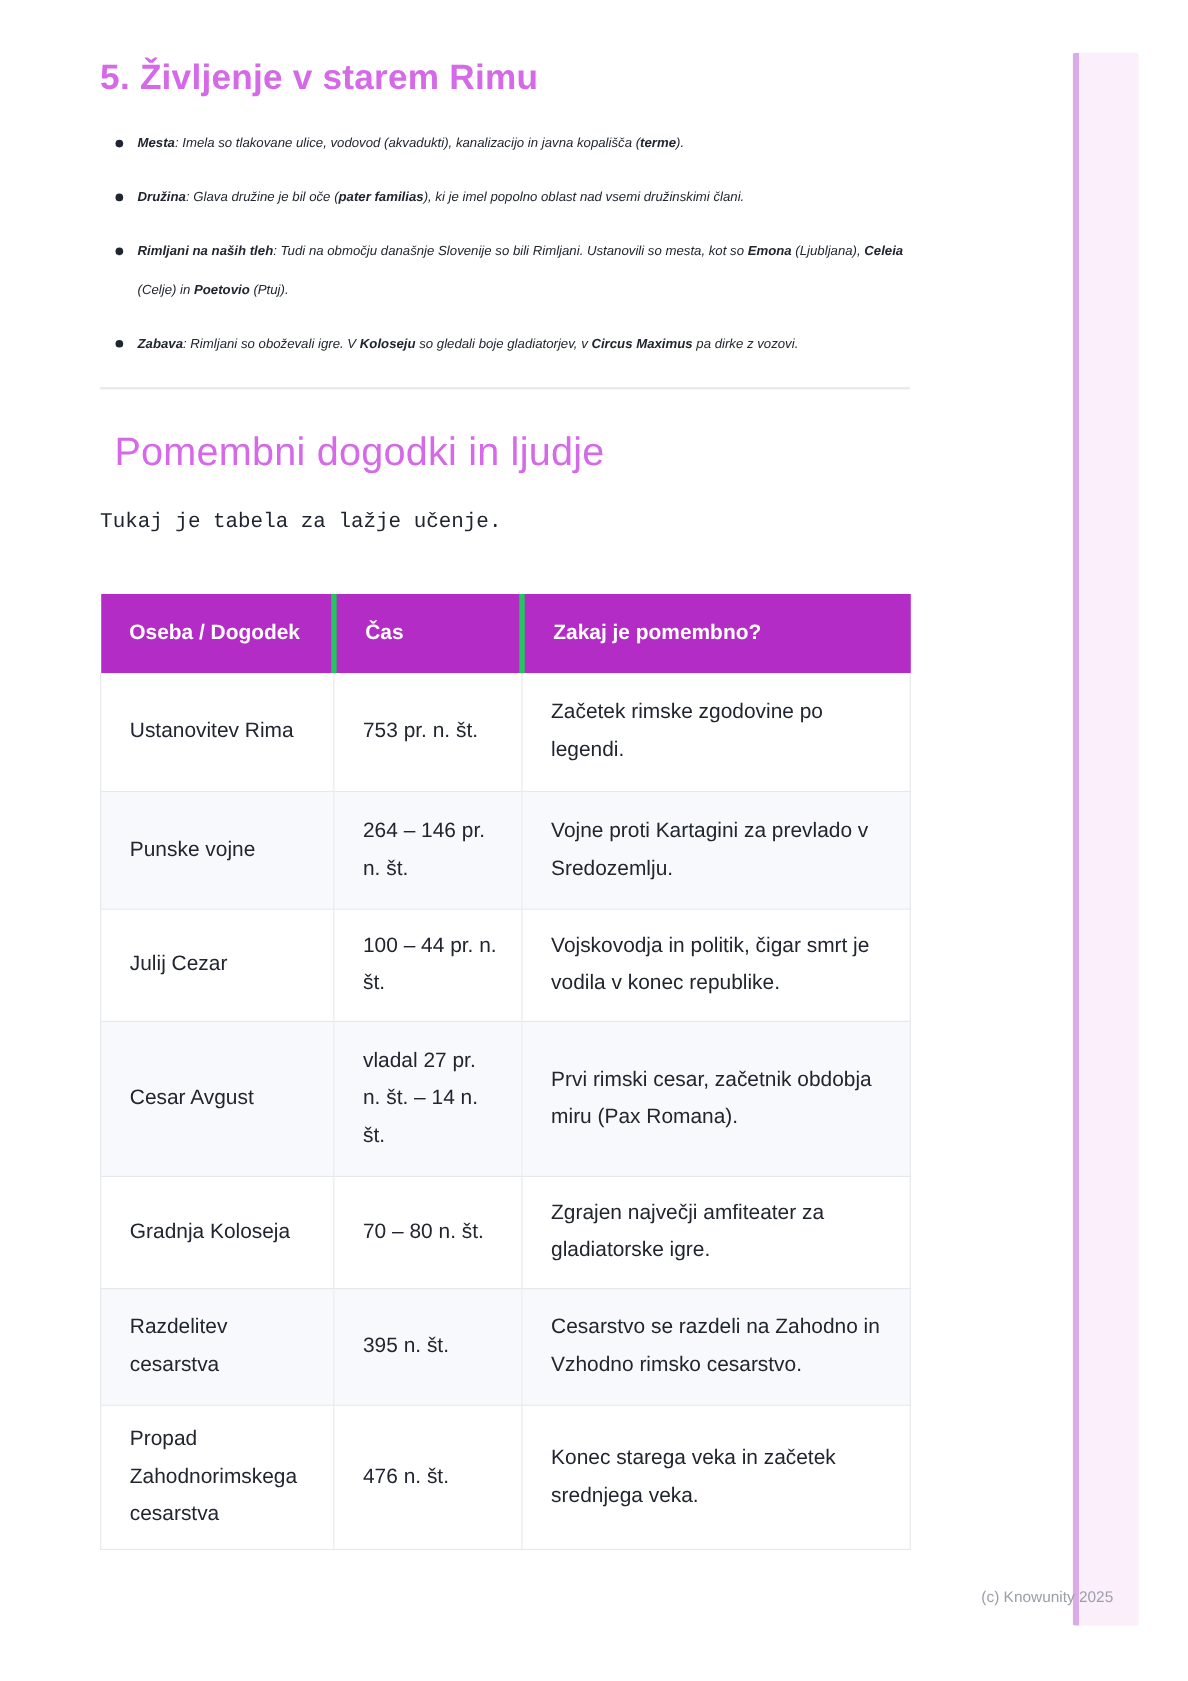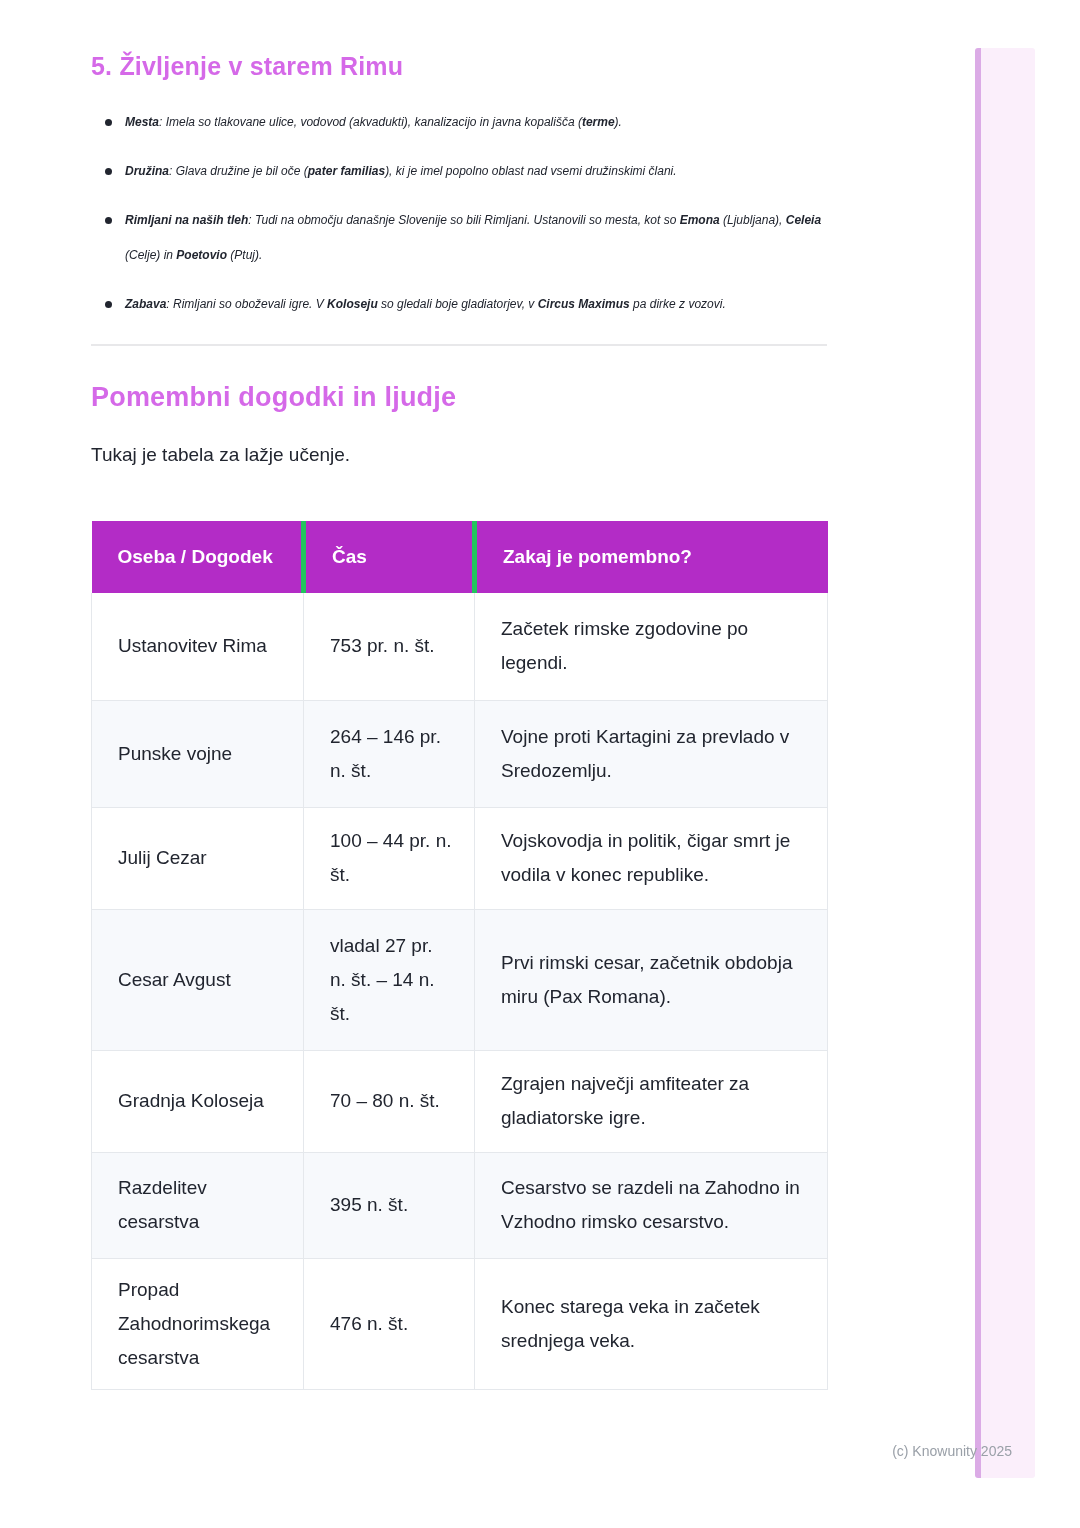--- a/index.html
+++ b/index.html
@@ -27,21 +27,21 @@
 
   .content {
     position: absolute;
     left: 91px;
     top: 0;
     width: 736px;
   }
 
   h1.section-title {
     margin-top: 52px;
-    font-size: 25px;
+    font-size: 32px;
     font-weight: 700;
     color: var(--heading-pink, #d569e8);
     letter-spacing: 0.2px;
   }
 
   ul.bullets {
     list-style: none;
     margin-top: 24px;
   }
   ul.bullets li {
@@ -65,31 +65,33 @@
   .seg-bold { font-weight: 700; }
 
   hr.divider {
     border: none;
     border-top: 2px solid #e8e8ea;
     margin-top: 22px;
   }
 
   h2.section-title {
     margin-top: 36px;
-    font-size: 27px;
-    font-weight: 700;
+    font-size: 36px;
+    font-weight: 400;
     color: var(--heading-pink, #d569e8);
     letter-spacing: 0.2px;
+    margin-left: 13px;
   }
 
   p.intro {
     margin-top: 28px;
     font-size: 19px;
     line-height: 28px;
     color: var(--body-text, #21252f);
+    font-family: Liberation Mono, monospace;
   }
 
   table.events {
     margin-top: 52px;
     border-collapse: collapse;
     table-layout: fixed;
     width: 736px;
     font-size: 19px;
   }
   table.events col.c1 { width: 212px; }

